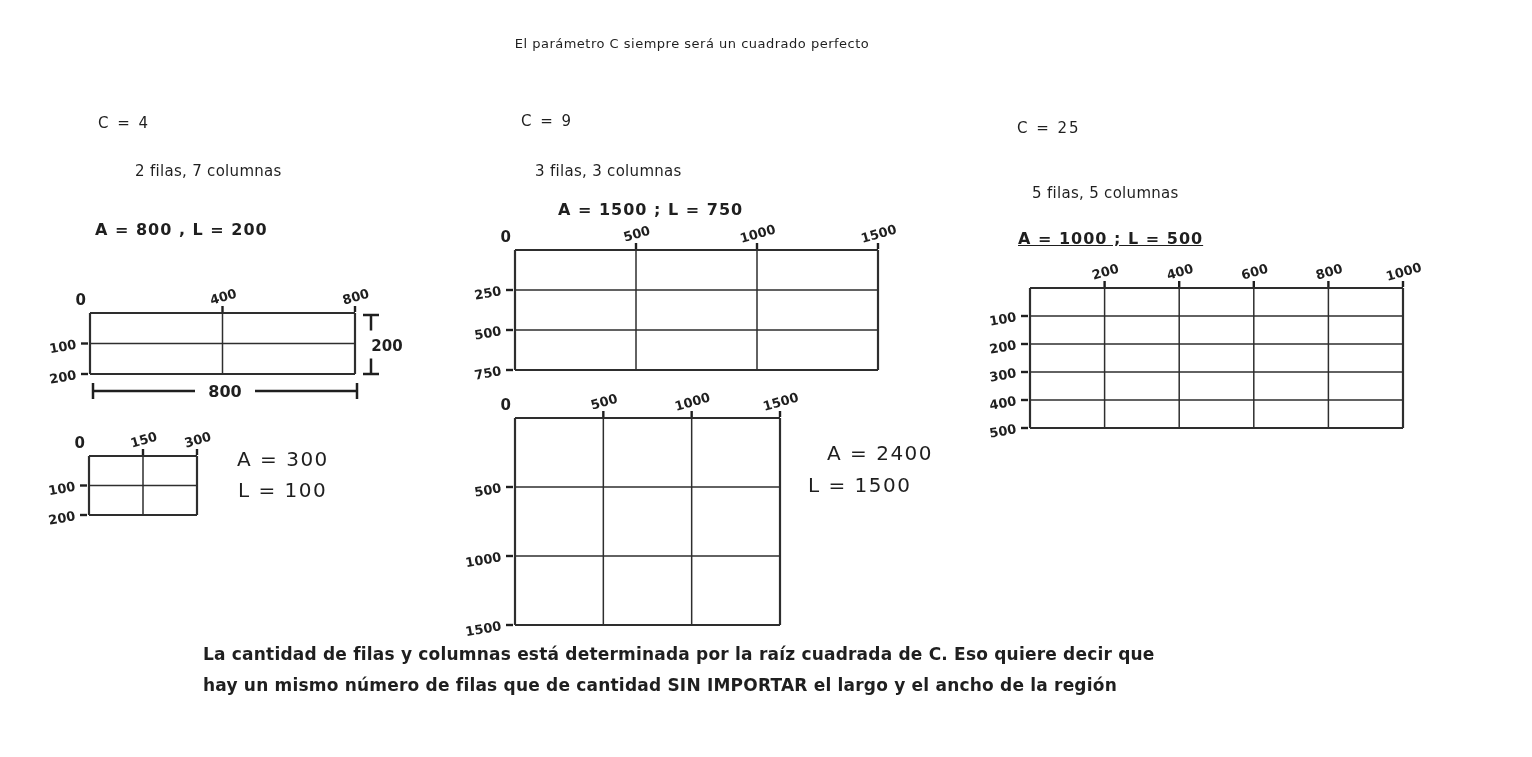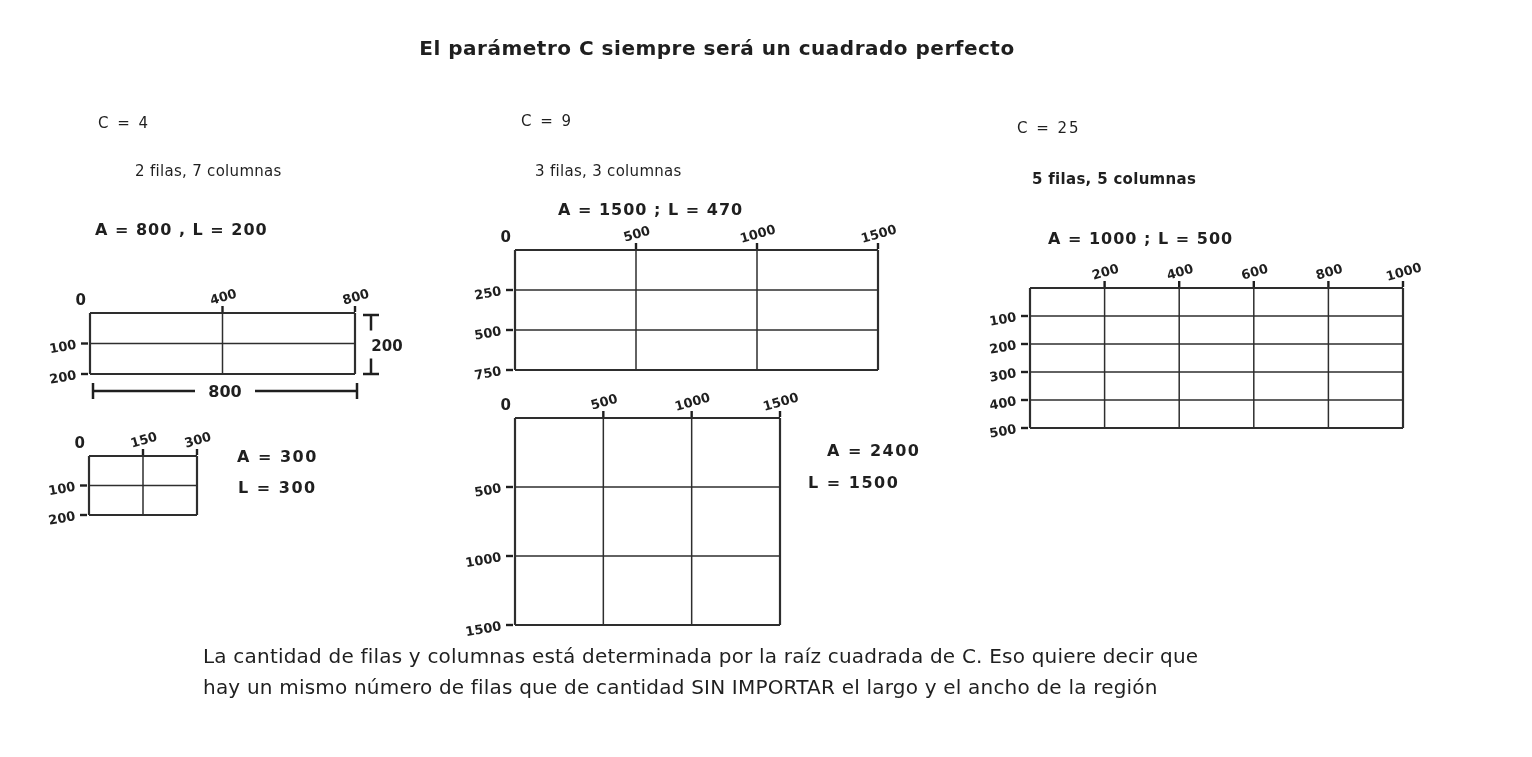--- a/index.html
+++ b/index.html
@@ -4,38 +4,38 @@
 <style>
   html,body{margin:0;padding:0;}
   body{
     width:1532px;height:757px;position:relative;overflow:hidden;
     background:#ffffff;color:#1f1f1f;
     font-family:"DejaVu Sans", sans-serif;
   }
   .abs{position:absolute;white-space:nowrap;}
   .title{
     left:0;top:36px;width:1384px;text-align:center;
-    font-size:20px;font-weight:700;letter-spacing:.5px;margin-left:25px;
+    font-size:13px;font-weight:400;letter-spacing:.5px;
   }
   .heading{font-size:15px;font-weight:500;letter-spacing:2px;}
   .subheading{font-size:15px;font-weight:400;letter-spacing:.3px;}
   .params{font-size:16px;font-weight:700;letter-spacing:1px;}
-  .annot{font-size:16px;font-weight:700;letter-spacing:1.5px;}
-  .footer-line{font-size:20px;font-weight:400;letter-spacing:.2px;}
+  .annot{font-size:20px;font-weight:400;letter-spacing:1.5px;}
+  .footer-line{font-size:17px;font-weight:700;letter-spacing:.2px;}
 
   
   #c4-heading{left:98px;top:114px;}
   #c4-sub{left:135px;top:162px;}
   #c4-params{left:95px;top:220px;}
   #c9-heading{left:521px;top:112px;}
   #c9-sub{left:535px;top:162px;}
   #c9-params{left:558px;top:200px;}
   #c25-heading{left:1017px;top:119px;}
-  #c25-sub{left:1032px;top:170px;font-weight:bold;}
-  #c25-params{left:1048px;top:229px;}
+  #c25-sub{left:1032px;top:184px;}
+  #c25-params{left:1018px;top:229px;text-decoration:underline;}
   #ann-c4-a{left:237px;top:447px;}
   #ann-c4-l{left:238px;top:478px;}
   #ann-c9-a{left:827px;top:441px;}
   #ann-c9-l{left:808px;top:473px;}
   #footer-1{left:203px;top:644px;}
   #footer-2{left:203px;top:675px;}
 
   #grid-layer{position:absolute;left:0;top:0;width:1532px;height:757px;}
   #grid-layer svg{position:absolute;pointer-events:none;overflow:visible;}
   svg text{font-family:"DejaVu Sans", sans-serif;}
@@ -44,28 +44,28 @@
 <body>
 
 <div class="abs title">El parámetro C siempre será un cuadrado perfecto</div>
 
 <div class="abs heading" id="c4-heading">C = 4</div>
 <div class="abs subheading" id="c4-sub">2 filas, 7 columnas</div>
 <div class="abs params" id="c4-params">A = 800 ,   L = 200</div>
 
 <div class="abs heading" id="c9-heading">C = 9</div>
 <div class="abs subheading" id="c9-sub">3 filas, 3 columnas</div>
-<div class="abs params" id="c9-params">A = 1500 ;   L = 470</div>
+<div class="abs params" id="c9-params">A = 1500 ;   L = 750</div>
 
 <div class="abs heading" id="c25-heading">C = 25</div>
 <div class="abs subheading" id="c25-sub">5 filas, 5 columnas</div>
 <div class="abs params" id="c25-params">A = 1000  ;   L = 500</div>
 
 <div class="abs annot" id="ann-c4-a">A = 300</div>
-<div class="abs annot" id="ann-c4-l">L = 300</div>
+<div class="abs annot" id="ann-c4-l">L = 100</div>
 <div class="abs annot" id="ann-c9-a">A = 2400</div>
 <div class="abs annot" id="ann-c9-l">L = 1500</div>
 
 <div id="grid-layer">
     <svg width="401" height="149" style="left: 32px; top: 269px;">
       <line x1="58" y1="44" x2="58" y2="105" stroke="#2e2e2e" stroke-width="2.2"></line>
       <line x1="190.5" y1="44" x2="190.5" y2="105" stroke="#2e2e2e" stroke-width="1.5"></line>
       <line x1="323" y1="44" x2="323" y2="105" stroke="#2e2e2e" stroke-width="2.2"></line>
       <line x1="58" y1="44" x2="323" y2="44" stroke="#2e2e2e" stroke-width="2.2"></line>
       <line x1="58" y1="74.5" x2="323" y2="74.5" stroke="#2e2e2e" stroke-width="1.5"></line>

